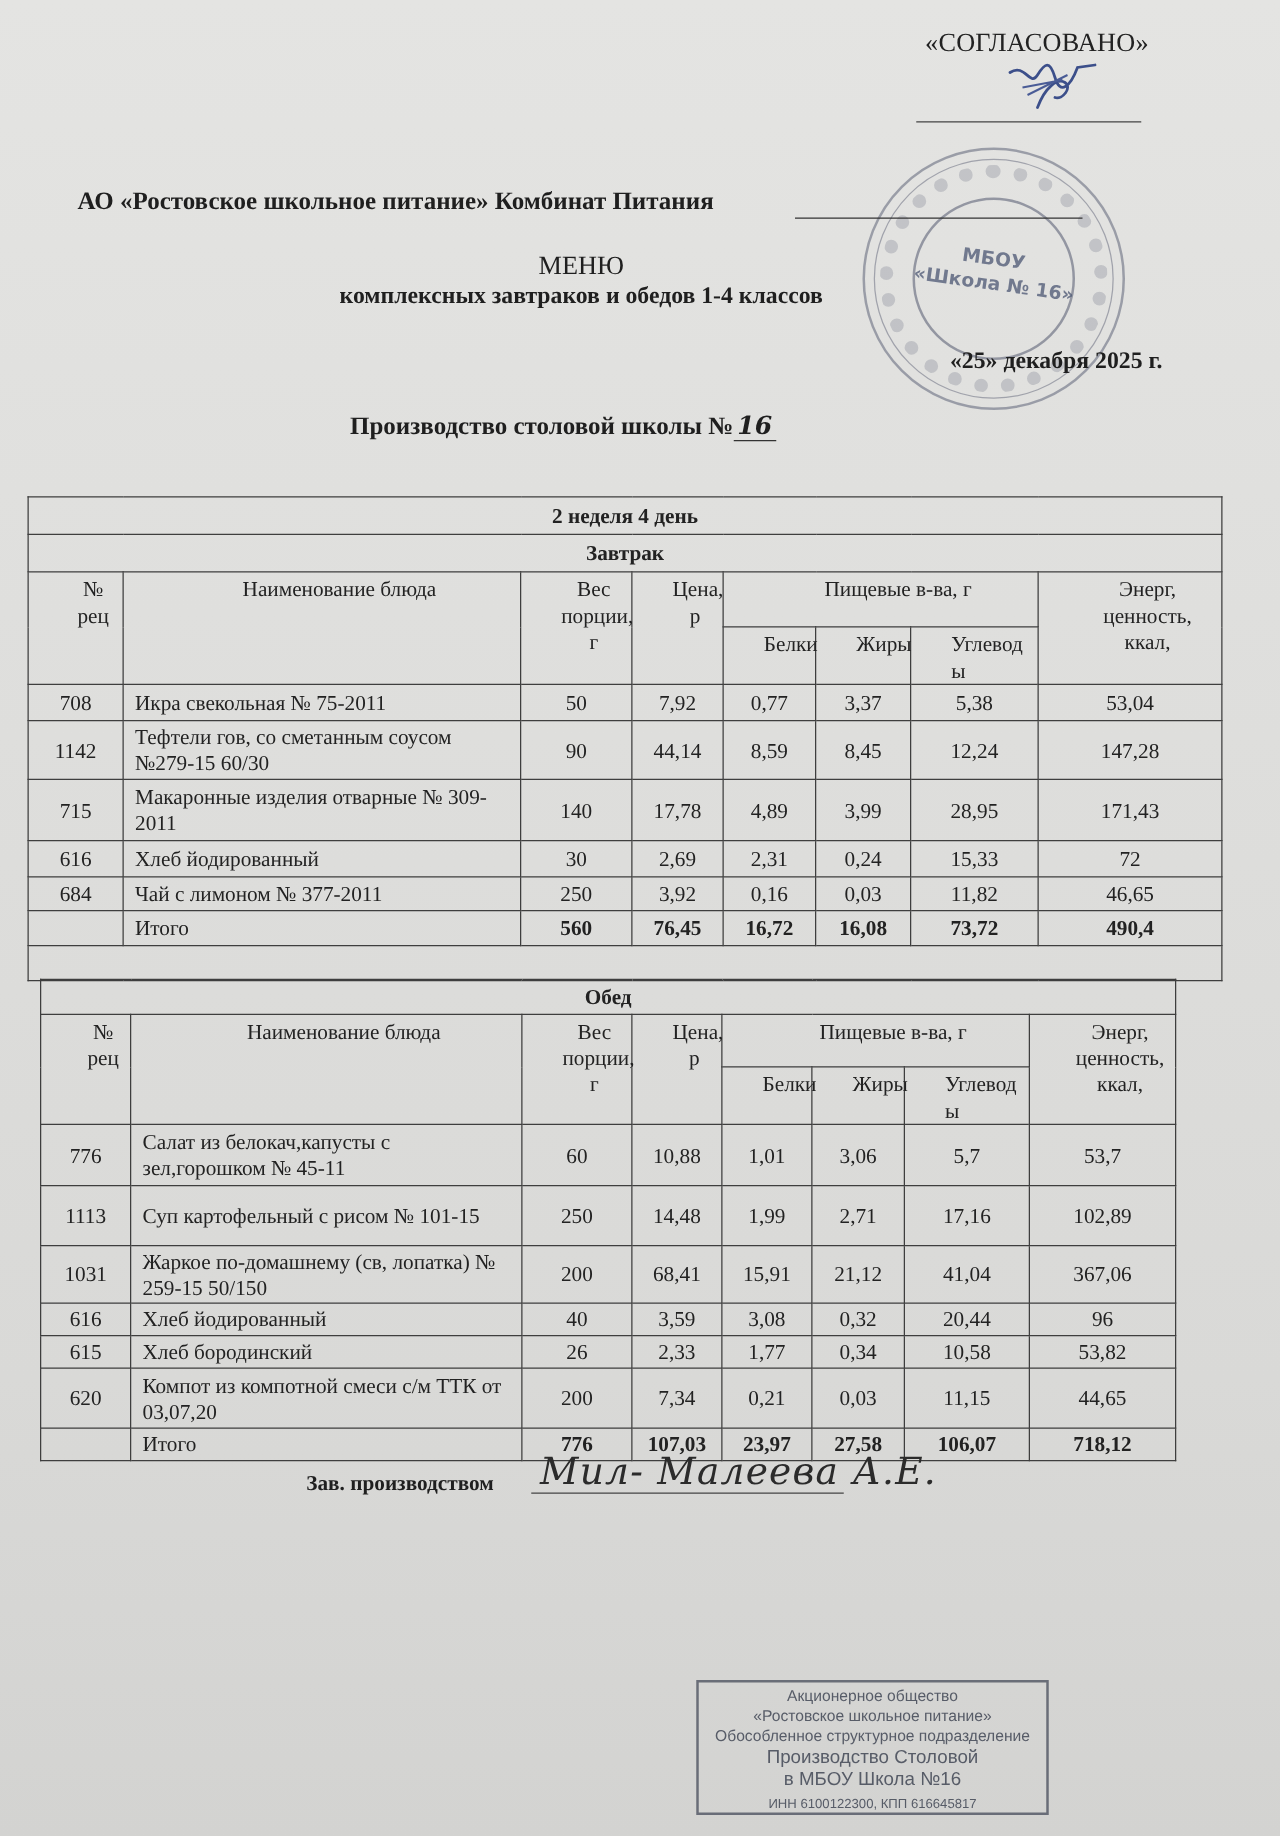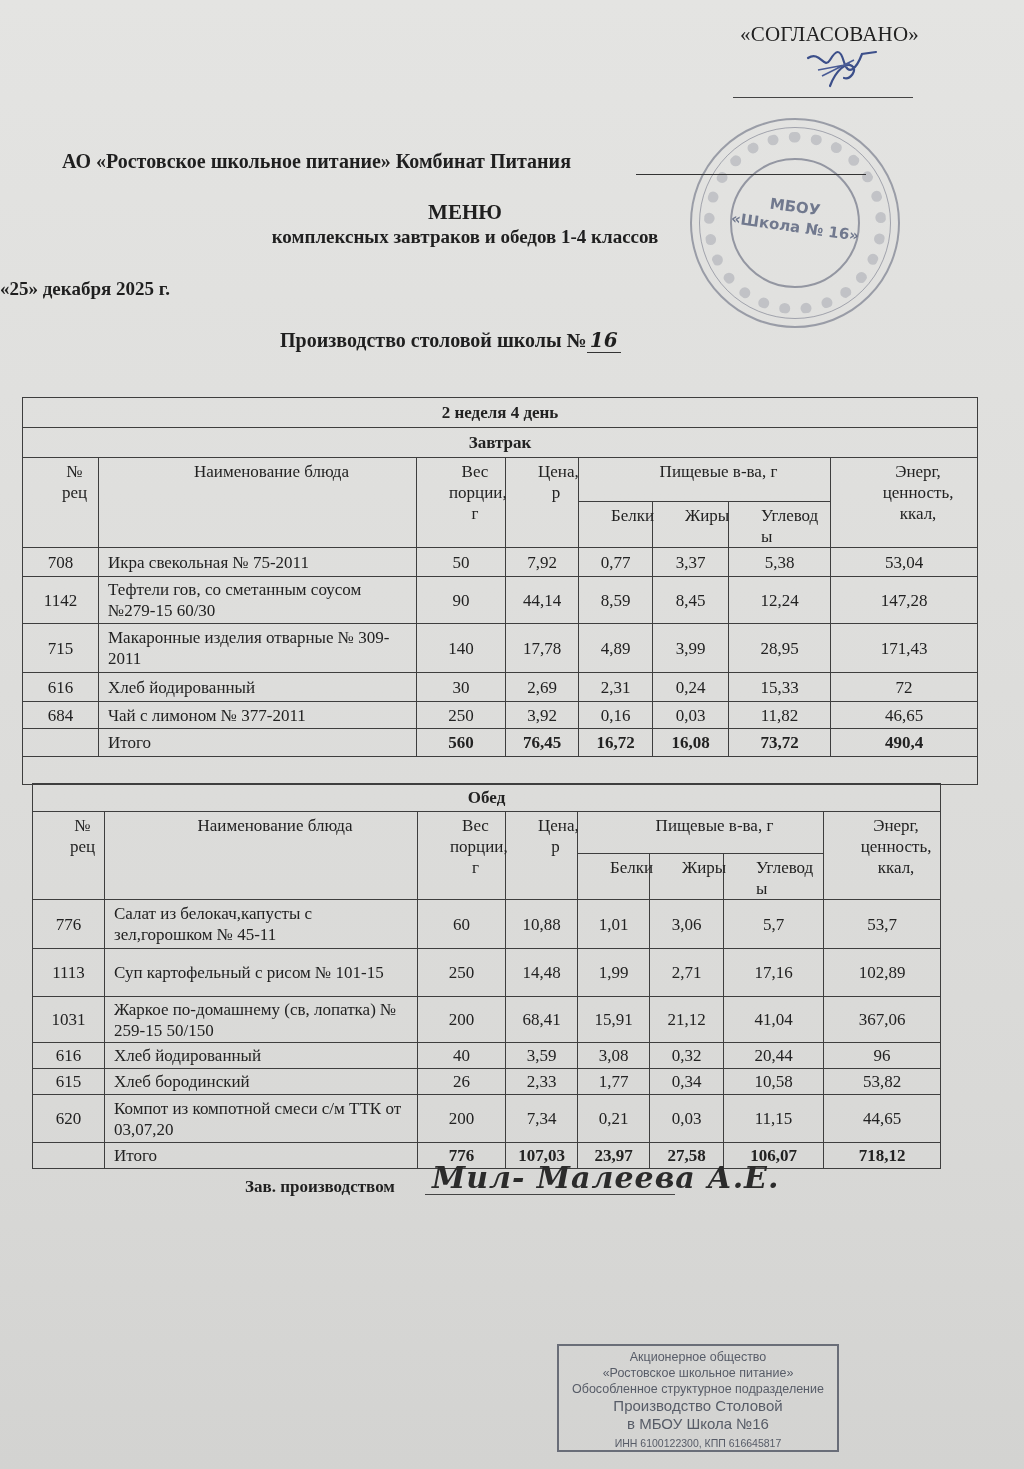--- a/index.html
+++ b/index.html
@@ -11,23 +11,23 @@
     position: relative;
   }
   .abs { position: absolute; }
 
   
   .agreed { left: 740px; top: 22px; font-size: 21px; letter-spacing: 0.2px; color: #222; }
   .agreed-line { left: 733px; top: 97px; width: 180px; border-top: 1.5px solid #444; }
   .signature-top { left: 800px; top: 40px; width: 80px; height: 60px; }
   .org-line { left: 62px; top: 150px; font-size: 20px; font-weight: bold; white-space: nowrap; }
   .org-underline { left: 636px; top: 174px; width: 230px; border-top: 1.5px solid #333; }
-  .menu-title { left: 0; width: 930px; top: 200px; text-align: center; font-size: 21px; font-weight: bold; }
+  .menu-title { left: 0; width: 930px; top: 200px; text-align: center; font-size: 21px; font-weight: normal; }
   .menu-sub { left: 0; width: 930px; top: 226px; text-align: center; font-size: 19px; font-weight: bold; }
-  .menu-date { left: 0; width: 930px; top: 278px; text-align: left; font-size: 19px; font-weight: bold; }
+  .menu-date { left: 0; width: 930px; top: 278px; text-align: right; font-size: 19px; font-weight: bold; }
   .production { left: 280px; top: 328px; font-size: 20px; font-weight: bold; white-space: nowrap; }
   .school-num { display: inline-block; min-width: 34px; border-bottom: 1.5px solid #333; font-family: "DejaVu Serif", serif; font-style: italic; font-weight: bold; text-align: center; }
 
   
   .round-stamp { left: 690px; top: 118px; width: 210px; height: 210px; }
   .round-stamp .ring1 { position:absolute; inset:0; border-radius:50%; border:2px solid rgba(95,100,120,0.55); }
   .round-stamp .ring2 { position:absolute; inset:9px; border-radius:50%; border:1.5px solid rgba(95,100,120,0.5); }
   .round-stamp .ring3 { position:absolute; inset:40px; border-radius:50%; border:2px solid rgba(95,100,120,0.6); }
   .round-stamp .stamp-text { position:absolute; left:0; width:100%; text-align:center; font-family:"DejaVu Sans", sans-serif; font-weight:bold; color: rgba(75,85,115,0.75); transform: rotate(8deg); }
   .round-stamp .t1 { top: 80px; font-size: 15px; }
@@ -40,21 +40,21 @@
   table.menu td.name { text-align: left; padding-left: 9px; }
   table.menu td.hdr { vertical-align: top; padding-top: 3px; padding-left: 32px; }
   table.menu tr.total td.b { font-weight: bold; }
   table.menu td.section { font-weight: bold; }
   #breakfast { left: 22px; top: 397px; width: 955px; }
   #lunch { left: 32px; top: 783px; width: 908px; }
 
   
   .manager { left: 245px; top: 1177px; font-size: 17px; font-weight: bold; white-space: nowrap; }
   .manager-line { left: 425px; top: 1194px; width: 250px; border-top: 1.5px solid #444; }
-  .manager-sign { left: 432px; top: 1160px; font-family: "DejaVu Serif", serif; font-style: italic; font-size: 30px; color: #2b2b2b; white-space: nowrap; letter-spacing: 1px; font-weight: bold; }
+  .manager-sign { left: 432px; top: 1160px; font-family: "DejaVu Serif", serif; font-style: italic; font-size: 30px; color: #2b2b2b; white-space: nowrap; letter-spacing: 1px; }
 
   .rect-stamp { left: 557px; top: 1344px; width: 282px; height: 108px; border: 2px solid rgba(70,75,90,0.75); font-family: "Liberation Sans", "DejaVu Sans", sans-serif; color: rgba(65,70,85,0.85); text-align: center; box-sizing: border-box; padding-top: 3px; }
   .rect-stamp div { line-height: 16px; font-size: 12.5px; white-space: nowrap; }
   .rect-stamp .big { font-size: 15px; line-height: 18px; }
   .rect-stamp .ids { font-size: 10.5px; margin-top: 2px; }
 </style>
 </head>
 <body>
 
 <div class="abs agreed">«СОГЛАСОВАНО»</div>

